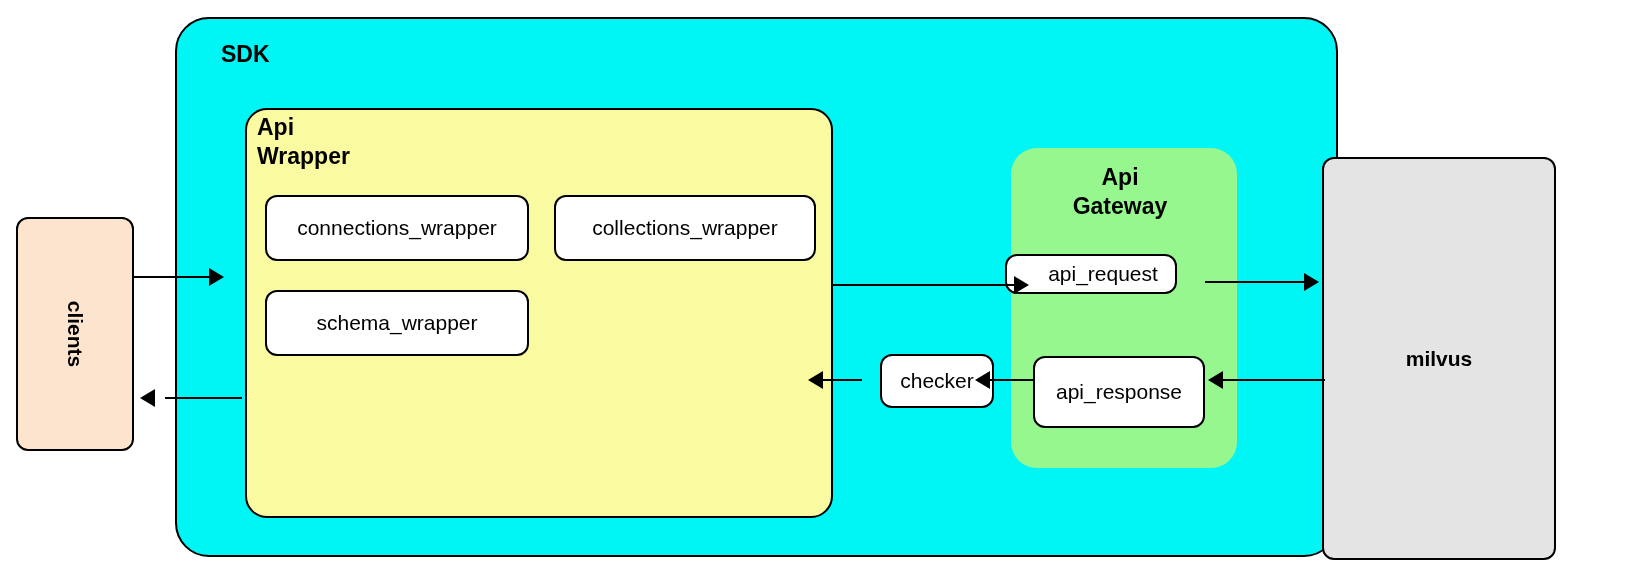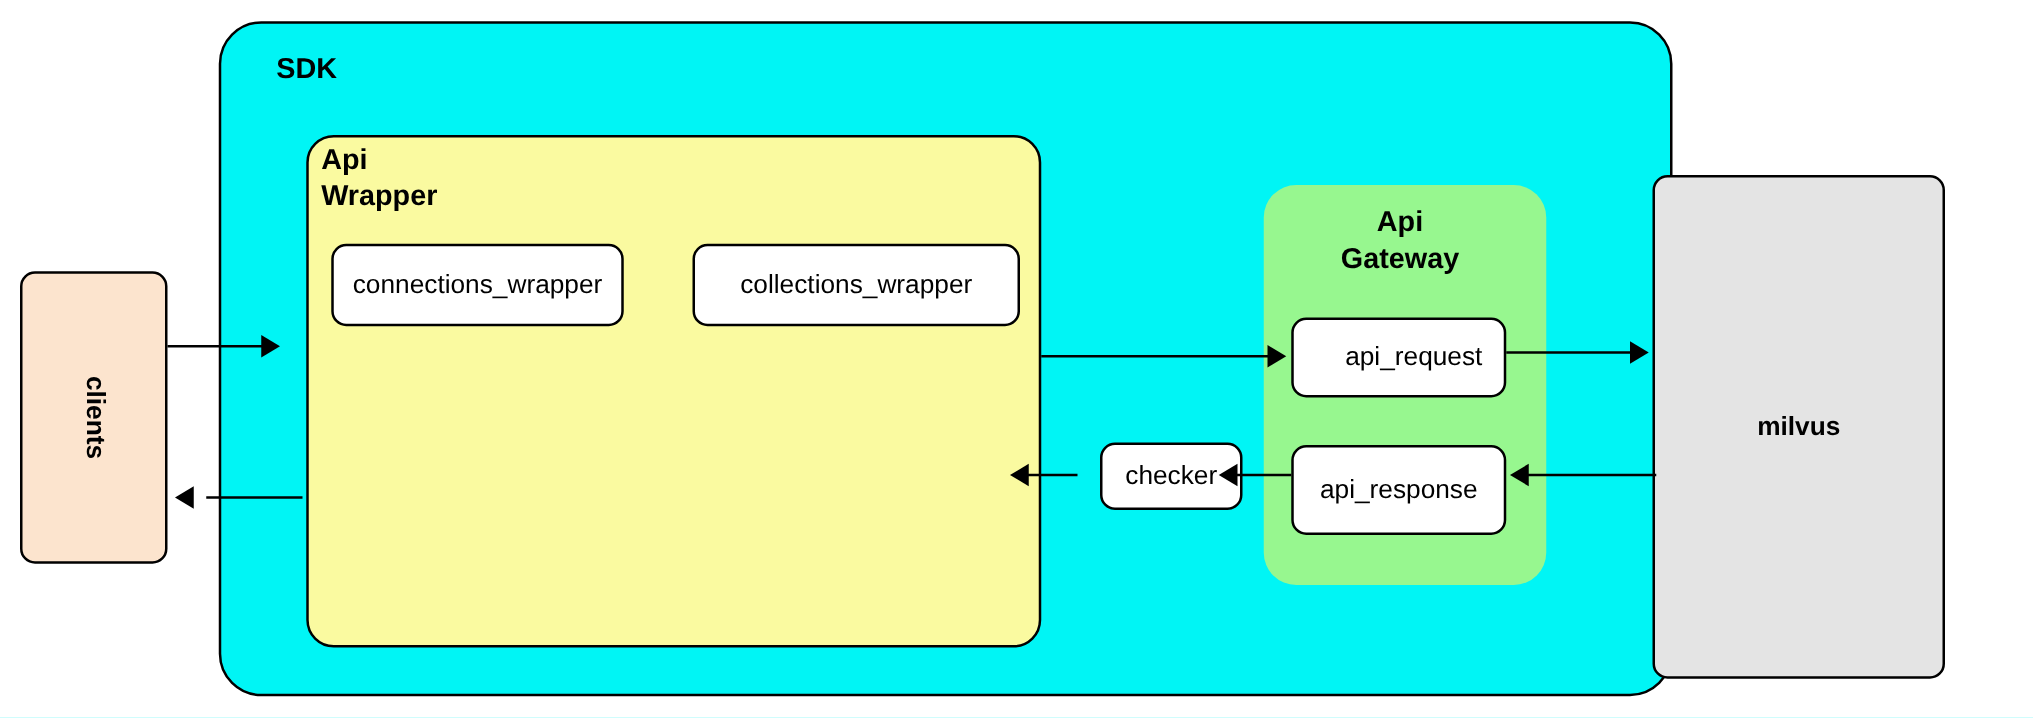--- a/index.html
+++ b/index.html
@@ -62,46 +62,46 @@
     background: #ffffff;
     display: flex;
     align-items: center;
     justify-content: center;
     font-size: 21px;
     color: #000000;
     text-align: center;
   }
 
   
-  .w-c1 { left: 265px; width: 234px; }
+  .w-c1 { left: 265px; width: 264px; }
   .w-c2 { left: 554px; width: 262px; }
   .w-r1 { top: 195px; height: 66px; }
   .w-r2 { top: 290px; height: 66px; }
   .w-r3 { top: 386px; height: 66px; }
 
   
-  #api-request  { left: 1033px; top: 254px; width: 172px; height: 64px; padding-left: 24px; }
+  #api-request  { left: 1005px; top: 254px; width: 172px; height: 40px; padding-left: 24px; }
   #api-response { left: 1033px; top: 356px; width: 172px; height: 72px; }
 
   
   #checker-node {
     left: 880px; top: 354px; width: 114px; height: 54px;
   }
   #clients-node {
     left: 16px; top: 217px; width: 118px; height: 234px;
     background: #fce4ce;
     font-weight: bold;
     font-size: 21px;
   }
   #clients-node .vtext {
     transform: rotate(90deg);
     white-space: nowrap;
   }
   #milvus-node {
-    left: 1322px; top: 140px; width: 234px; height: 403px;
+    left: 1322px; top: 157px; width: 234px; height: 403px;
     background: #e4e4e4;
     font-weight: bold;
     font-size: 21px;
   }
 
   
   .edge-line {
     position: absolute;
     background: #000000;
     height: 2px;
@@ -122,20 +122,21 @@
 <div id="canvas">
 
   <div class="sdk-box container-box"></div>
   <div class="container-label" id="sdk-label">SDK</div>
 
   <div class="wrapper-box container-box"></div>
   <div class="container-label" id="wrapper-label">Api
 Wrapper</div>
 
   <div class="node w-c1 w-r1">connections_wrapper</div>
+  <div class="node w-c1 w-r2">schema_wrapper</div>
 
   <div class="node w-c2 w-r1">collections_wrapper</div>
 
   <div class="gateway-box container-box"></div>
   <div class="container-label" id="gateway-label">Api
 Gateway</div>
 
   <div class="node" id="api-request">api_request</div>
   <div class="node" id="api-response">api_response</div>
 

